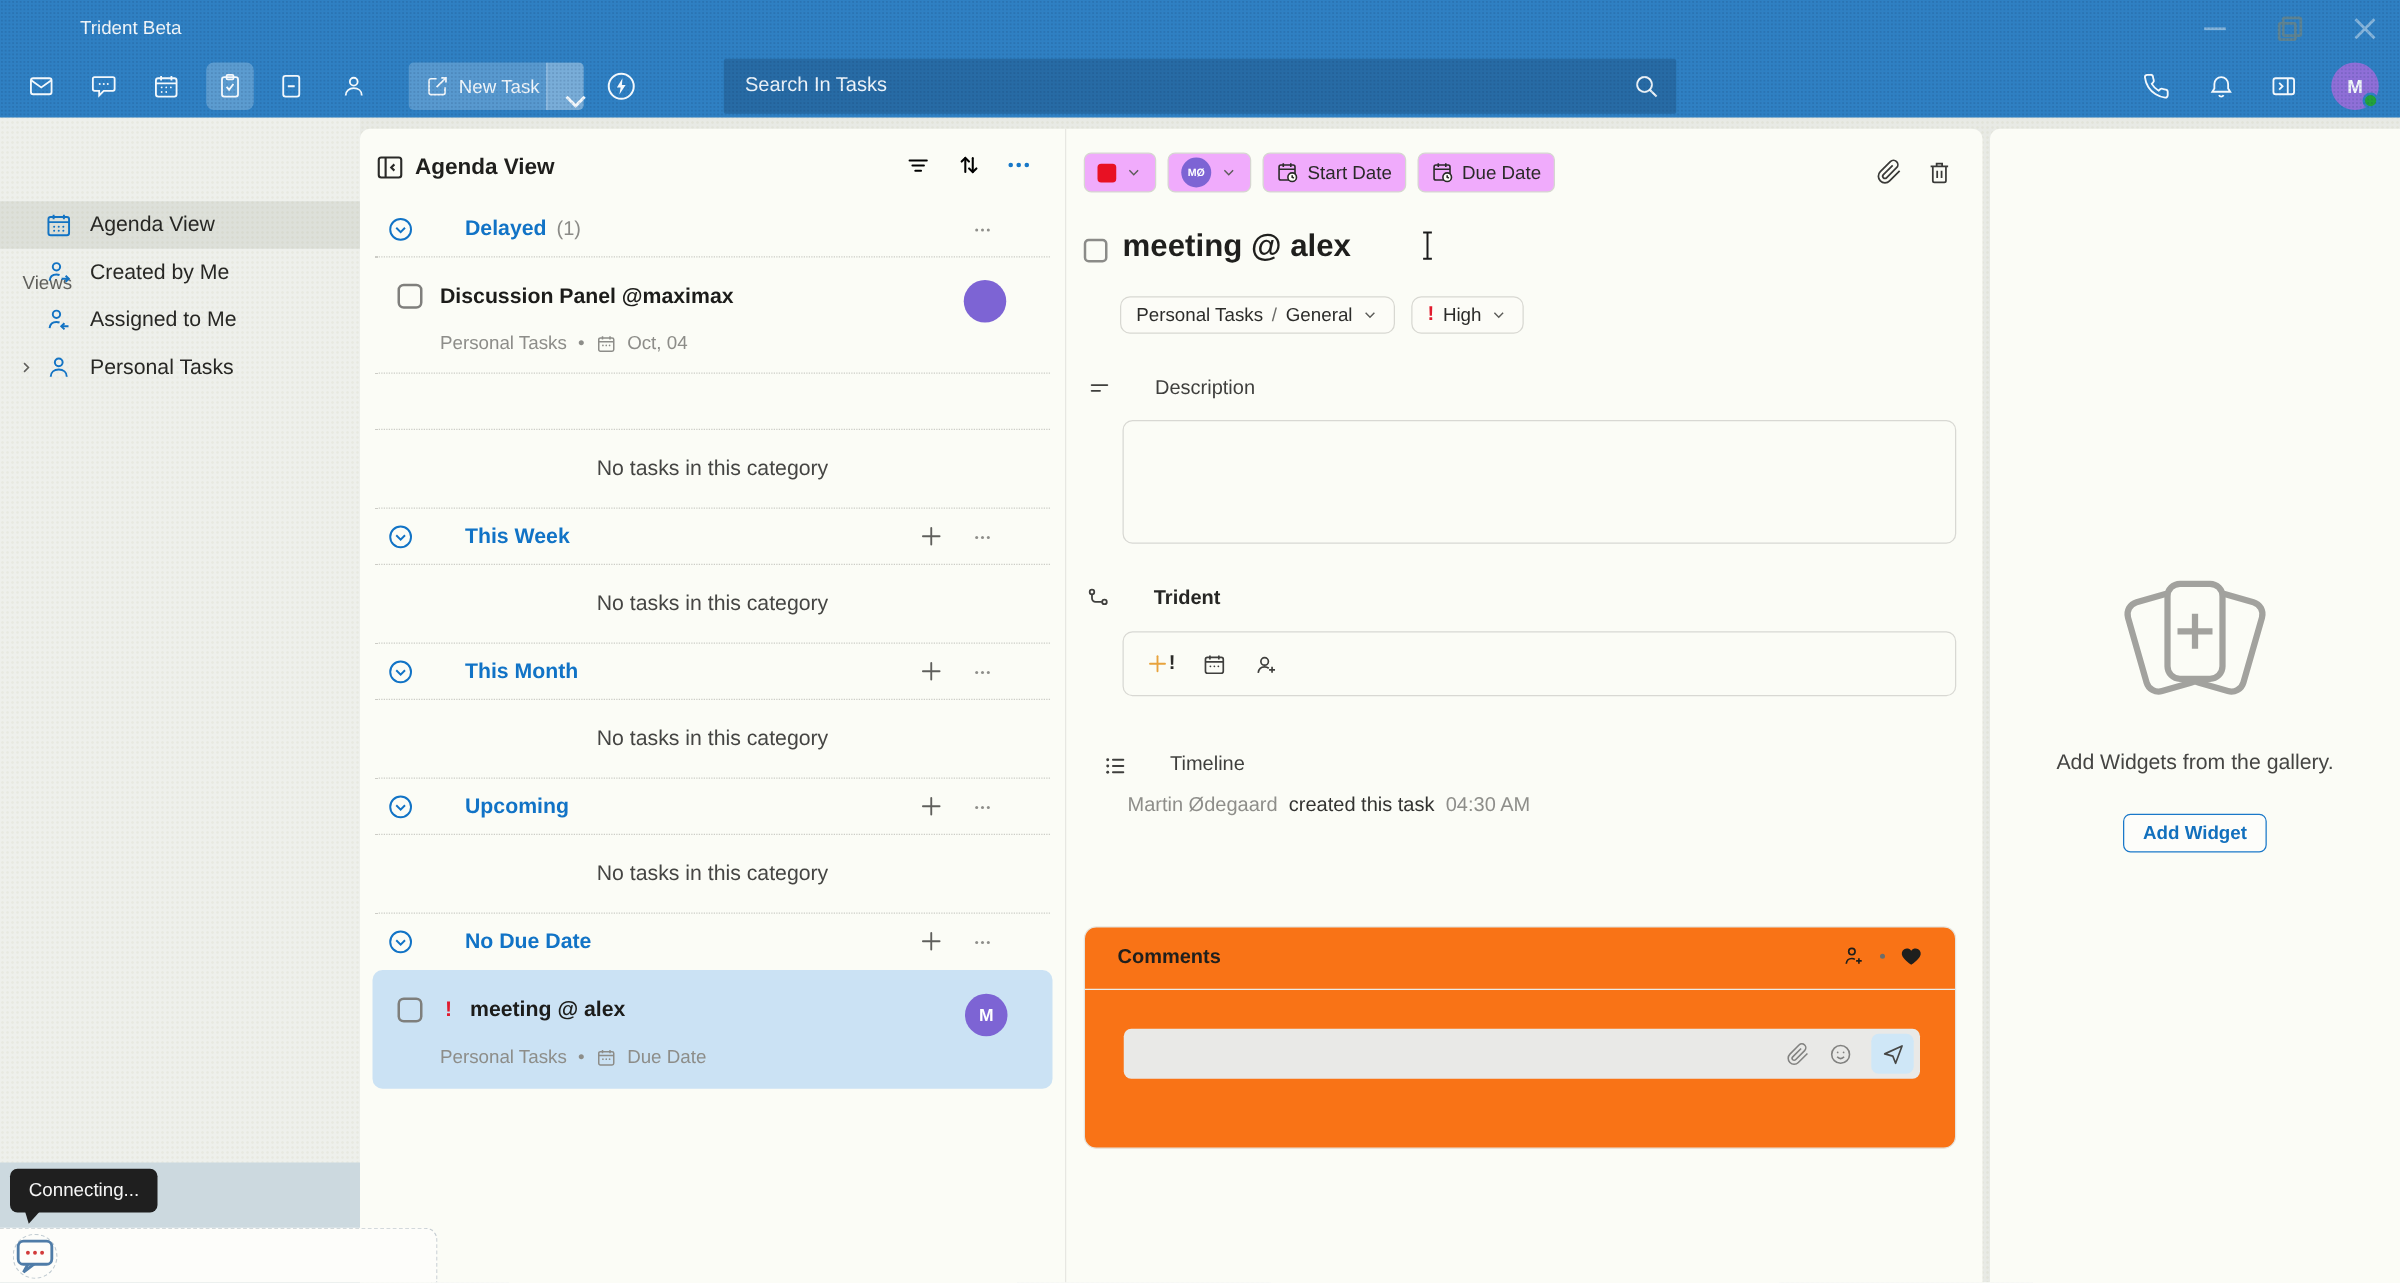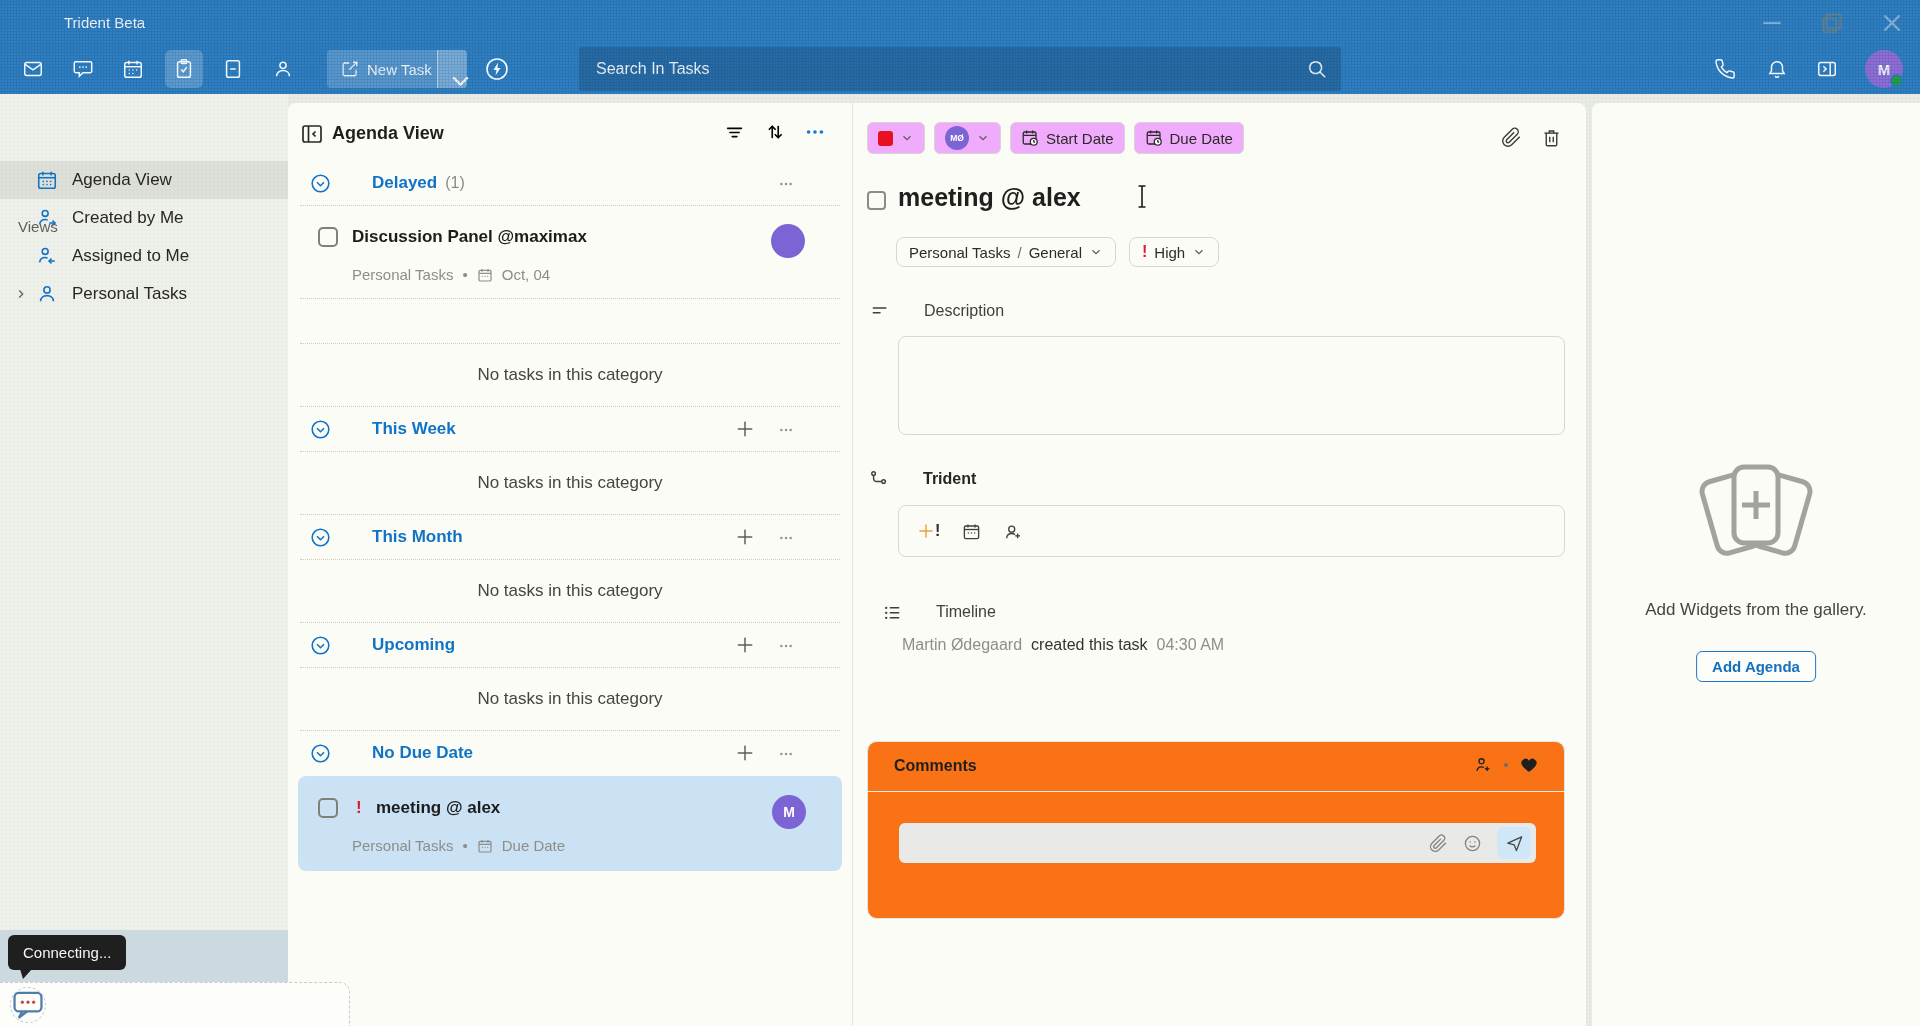--- a/index.html
+++ b/index.html
@@ -746,21 +746,21 @@
   <div class="wg-icon">
     <svg viewBox="0 0 130 120" fill="none" stroke="#a2a29e" stroke-width="5" stroke-linejoin="round">
       <rect x="18" y="22" width="44" height="74" rx="10" transform="rotate(-16 40 59)" fill="#fbfcf6"></rect>
       <rect x="68" y="22" width="44" height="74" rx="10" transform="rotate(16 90 59)" fill="#fbfcf6"></rect>
       <rect x="43" y="12" width="44" height="76" rx="10" fill="#fbfcf6"></rect>
       <line x1="65" y1="36" x2="65" y2="64"></line>
         <line x1="51" y1="50" x2="79" y2="50"></line>
     </svg>
   </div>
   <div class="wg-msg">Add Widgets from the gallery.</div>
-  <button class="wg-btn">Add Agenda</button>
+  <button class="wg-btn">Add Widget</button>
 
   <div class="peek-band"></div>
   <div class="peek-win">
     <span class="peek-chat">
       <svg viewBox="0 0 24 24" width="22" height="22" fill="none" stroke="currentColor" stroke-width="1.6">
         <rect x="2.5" y="3.5" width="19" height="13" rx="3"></rect>
         <path d="M8 16.5l-2.5 4.5 6-4.5"></path>
         <circle cx="8" cy="10" r="1.1" fill="#d23b3b" stroke="none"></circle>
         <circle cx="12" cy="10" r="1.1" fill="#d23b3b" stroke="none"></circle>
         <circle cx="16" cy="10" r="1.1" fill="#d23b3b" stroke="none"></circle>

